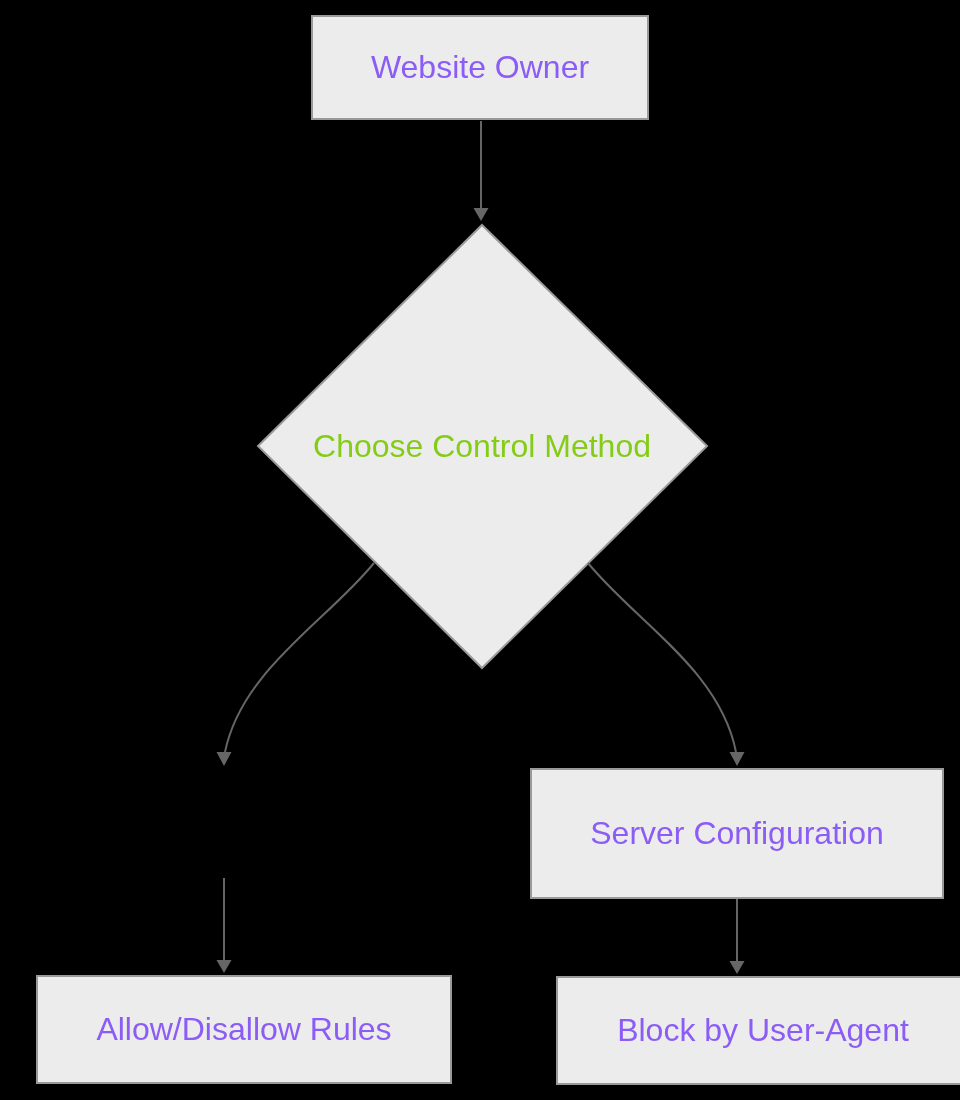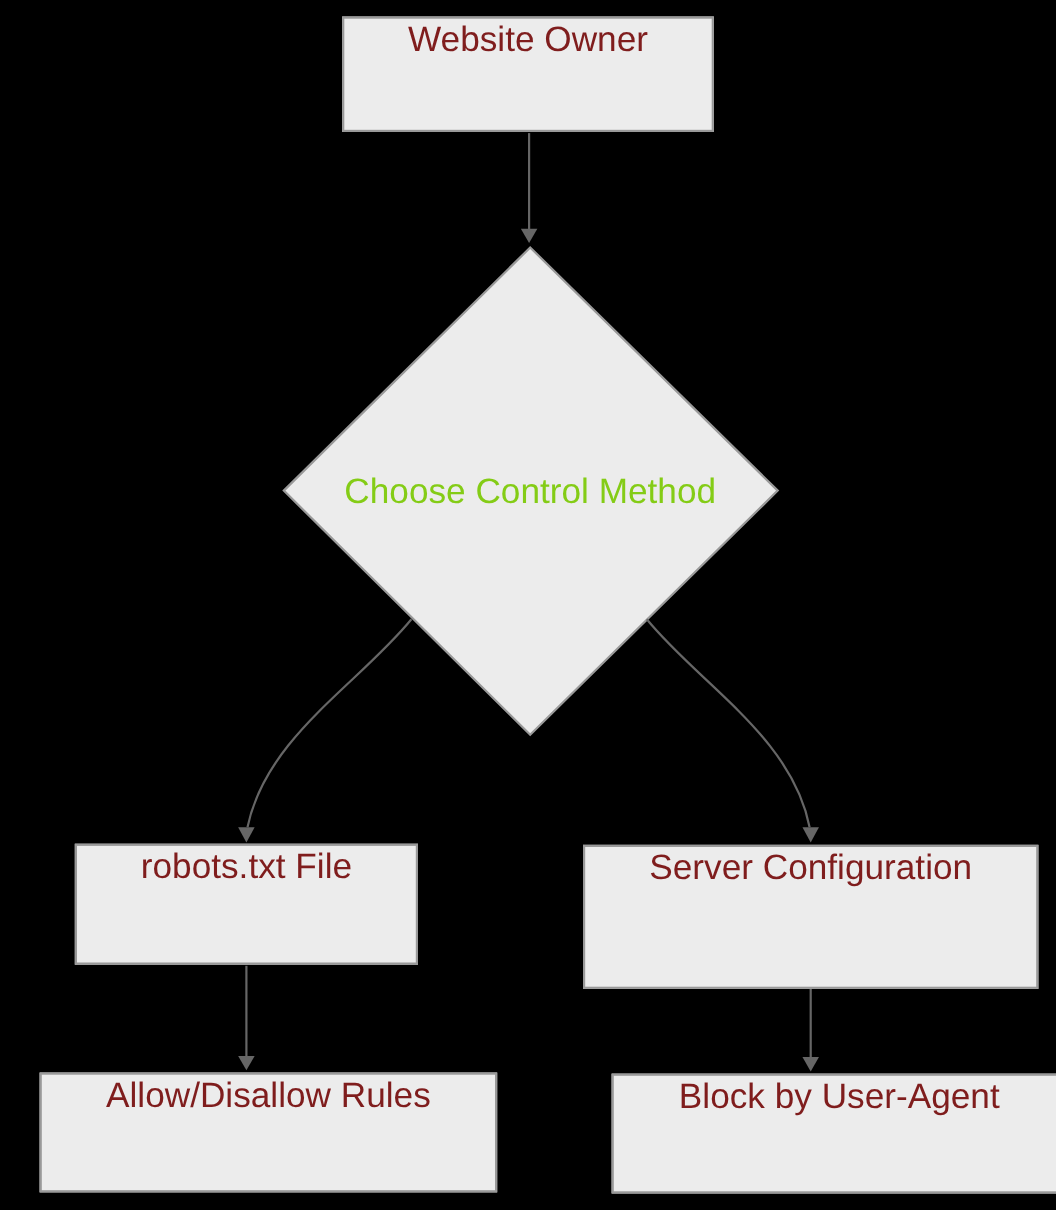--- a/index.html
+++ b/index.html
@@ -35,23 +35,24 @@
     fill: #ececec;
     stroke: #999999;
     stroke-width: 2;
   }
   .node {
     position: absolute;
     box-sizing: border-box;
     background: #ececec;
     border: 2px solid #999999;
     display: flex;
+    align-items: center;
     justify-content: center;
     font-size: 32px;
-    color: #7f1d1d;
+    color: #8b5cf6;
     white-space: nowrap;
   }
   .diamond-label {
     position: absolute;
     display: flex;
     align-items: center;
     justify-content: center;
     font-size: 32px;
     color: #84cc16;
     white-space: nowrap;
@@ -83,23 +84,20 @@
   </svg>
 
   <div class="node" style="left:311px; top:15px; width:338px; height:105px;">
     <span>Website Owner</span>
   </div>
 
   <div class="diamond-label" style="left:282px; top:424px; width:400px; height:44px;">
     <span>Choose Control Method</span>
   </div>
 
-  <div class="node" style="left:68px; top:767px; width:312px; height:110px;">
-    <span>robots.txt File</span>
-  </div>
 
   <div class="node" style="left:530px; top:768px; width:414px; height:131px;">
     <span>Server Configuration</span>
   </div>
 
   <div class="node" style="left:16px; top:975px; width:416px; height:109px;margin-left:20px;">
     <span>Allow/Disallow Rules</span>
   </div>
 
   <div class="node" style="left:556px; top:976px; width:414px; height:109px;">

